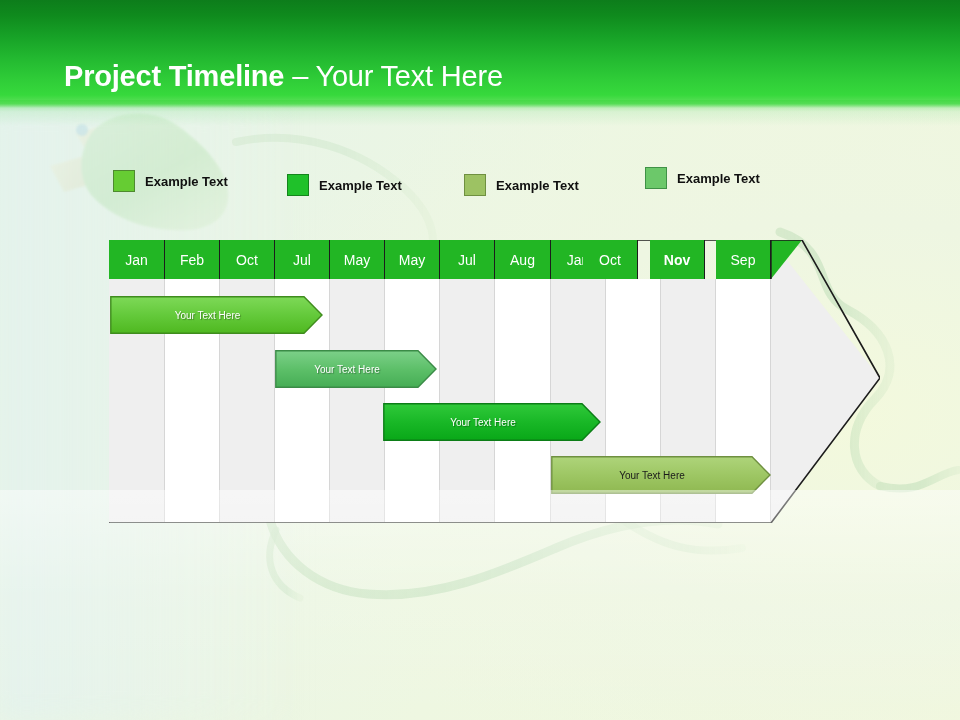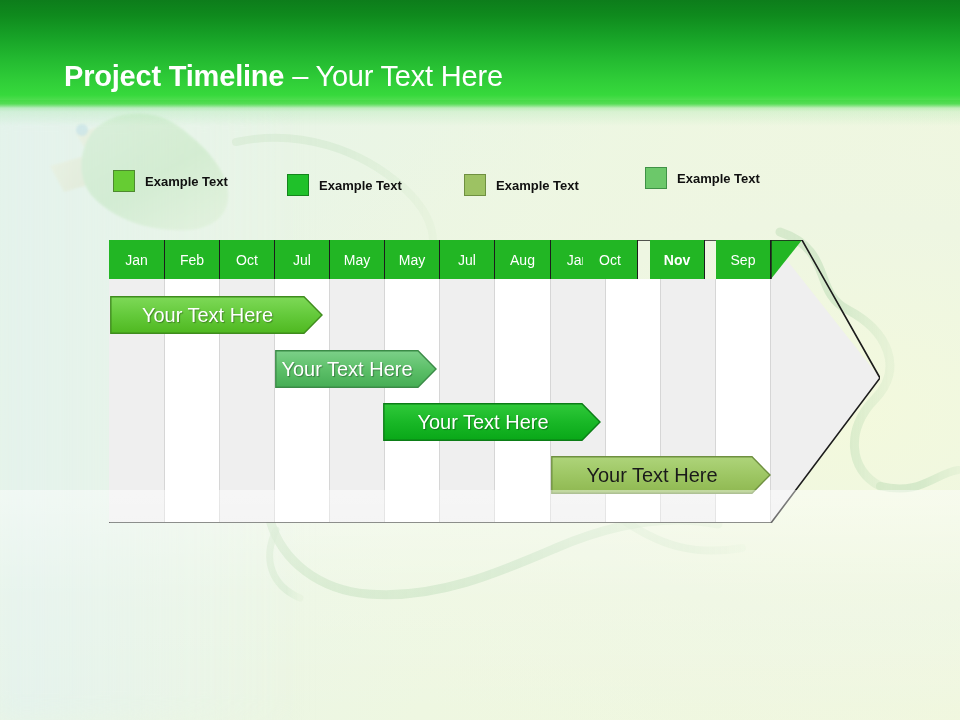--- a/index.html
+++ b/index.html
@@ -165,21 +165,21 @@
     left: 0; top: 0;
     width: 100%; height: 100%;
   }
   .bar-label {
     position: relative;
     z-index: 2;
     width: 100%;
     text-align: center;
     padding-right: 18px;
     box-sizing: border-box;
-    font-size: 20px;
+    font-size: 10px;
     white-space: nowrap;
   }
   .bar-label.light { color: #ffffff; text-shadow: 1px 1px 1px rgba(0,0,0,0.32); }
   .bar-label.dark  { color: #1a1a1a; }
 </style>
 </head>
 <body>
 
 <div id="slide">
 

